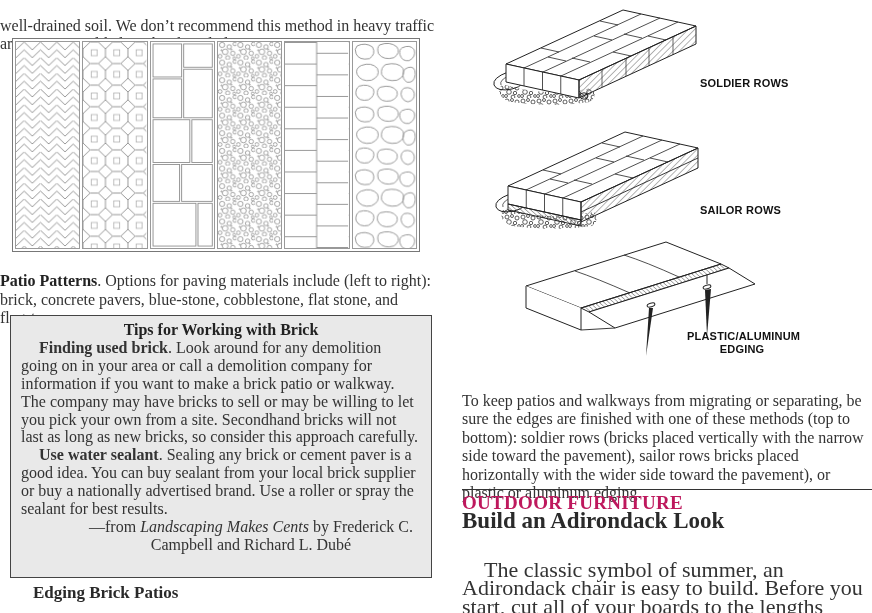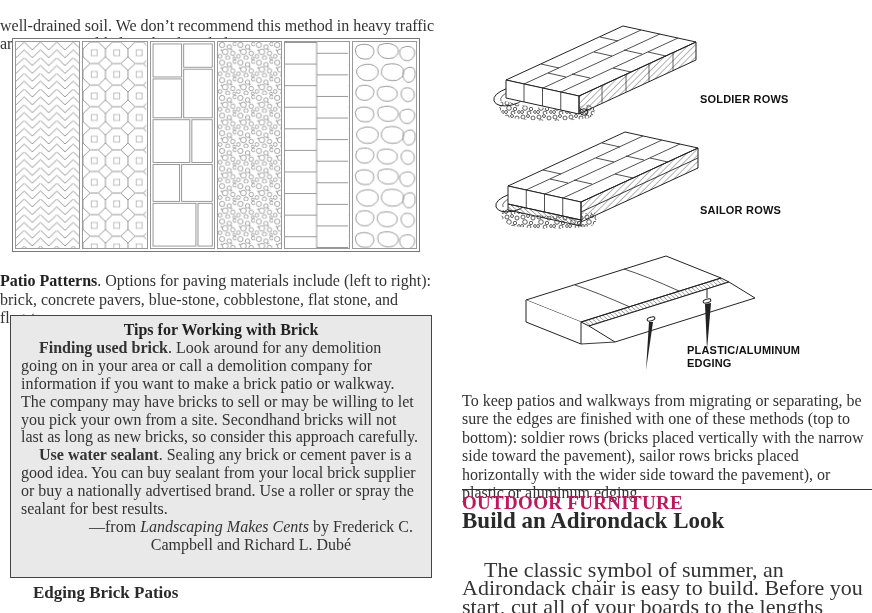--- a/index.html
+++ b/index.html
@@ -21,23 +21,23 @@
   .tips-box{position:absolute;top:315px;left:10px;width:422px;height:263px;box-sizing:border-box;
     border:1px solid #444;background:#e9e9e9;padding:5px 10px 4px 10px;font-size:16px;line-height:17.9px;color:#333;overflow:hidden;}
   .tips-title{text-align:center;font-weight:bold;color:#222;margin:0 0 0 0;}
   .tips-box p{margin:0;text-indent:18px;}
   .tips-box .attribution{text-indent:0;text-align:center;padding-left:60px;}
   .tips-box .attribution i{font-style:italic;}
 
   .left-heading{position:absolute;top:583px;left:0;font-size:17px;font-weight:bold;color:#2a2a2a;padding-left:33px;}
 
   .fig{position:absolute;left:0;width:410px;}
-  #fig-soldier{top:16px;height:110px;}
+  #fig-soldier{top:0;height:110px;}
   #fig-sailor{top:116px;height:120px;}
-  #fig-edging{top:242px;height:134px;}
+  #fig-edging{top:228px;height:134px;text-align:center;}
   .fig svg{position:absolute;left:26px;top:0;}
   .fig-label{position:absolute;font-family:"Liberation Sans", sans-serif;font-weight:700;
     font-size:11px;line-height:13px;letter-spacing:.2px;color:#111;white-space:nowrap;}
   #fig-soldier .fig-label{left:238px;top:77px;}
   #fig-sailor .fig-label{left:238px;top:88px;}
   #fig-edging .fig-label{left:225px;top:102px;white-space:normal;width:110px;}
 
   .edging-text{position:absolute;top:376px;left:0;width:410px;font-size:16px;line-height:18.4px;color:#333;}
   .rule{position:absolute;top:489px;left:0;width:410px;border-top:1.5px solid #333;}
   .kicker{position:absolute;top:492px;left:0;font-size:19px;font-weight:bold;letter-spacing:.3px;color:#be185d;}

